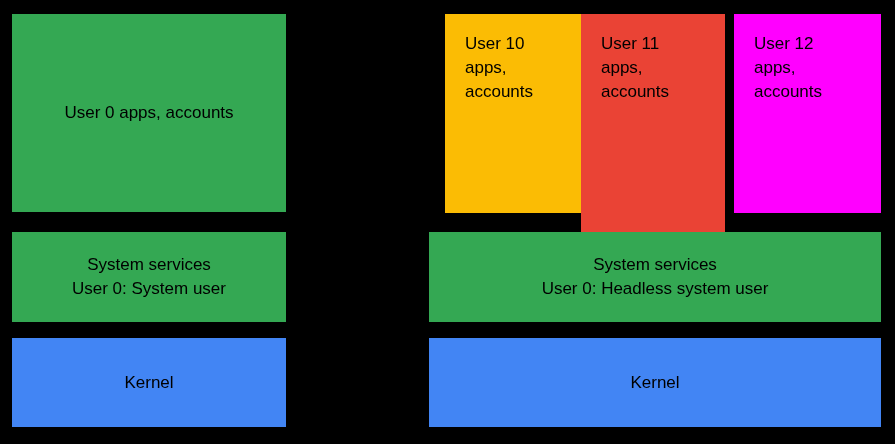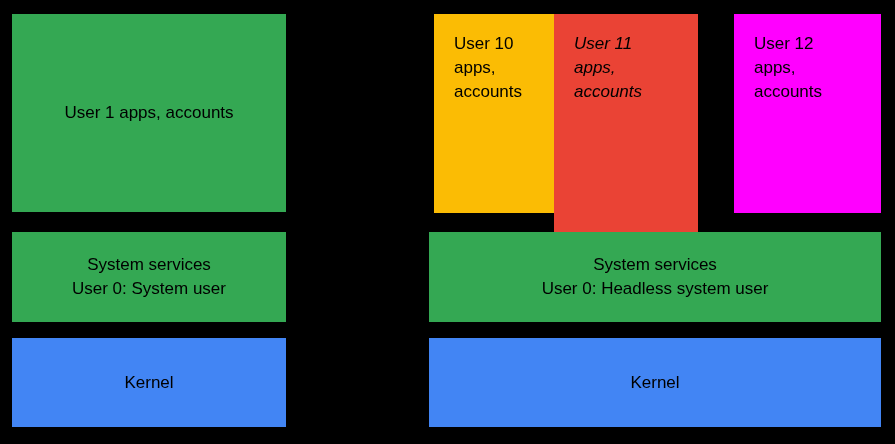--- a/index.html
+++ b/index.html
@@ -41,33 +41,33 @@
     text-align: left;
     white-space: pre-line;
   }
 
   
   .left-apps    { left: 12px;  top: 14px;  width: 274px; height: 198px; }
   .left-services{ left: 12px;  top: 232px; width: 274px; height: 90px;  }
   .left-kernel  { left: 12px;  top: 338px; width: 274px; height: 89px;  }
 
   
-  .user10-box   { left: 434px; top: 14px;  width: 147px; height: 199px; }
-  .user11-box   { left: 554px; top: 14px;  width: 144px; height: 250px; font-style: italic; }
+  .user10-box   { left: 445px; top: 14px;  width: 147px; height: 199px; }
+  .user11-box   { left: 581px; top: 14px;  width: 144px; height: 250px; }
   .user12-box   { left: 734px; top: 14px;  width: 147px; height: 199px; }
   .right-services{ left: 429px; top: 232px; width: 452px; height: 90px; }
   .right-kernel { left: 429px; top: 338px; width: 452px; height: 89px;  }
 </style>
 </head>
 <body>
 
 <div class="canvas">
 
   <div class="box center-box single-center left-apps" style="background-color: rgb(52, 168, 83);">
-    <div class="label">User 1 apps, accounts</div>
+    <div class="label">User 0 apps, accounts</div>
   </div>
 
   <div class="box center-box left-services" style="background-color: rgb(52, 168, 83);">
     <div class="label">System services
 User 0: System user</div>
   </div>
 
   <div class="box center-box single-center left-kernel" style="background-color: rgb(66, 133, 244);">
     <div class="label">Kernel</div>
   </div>

